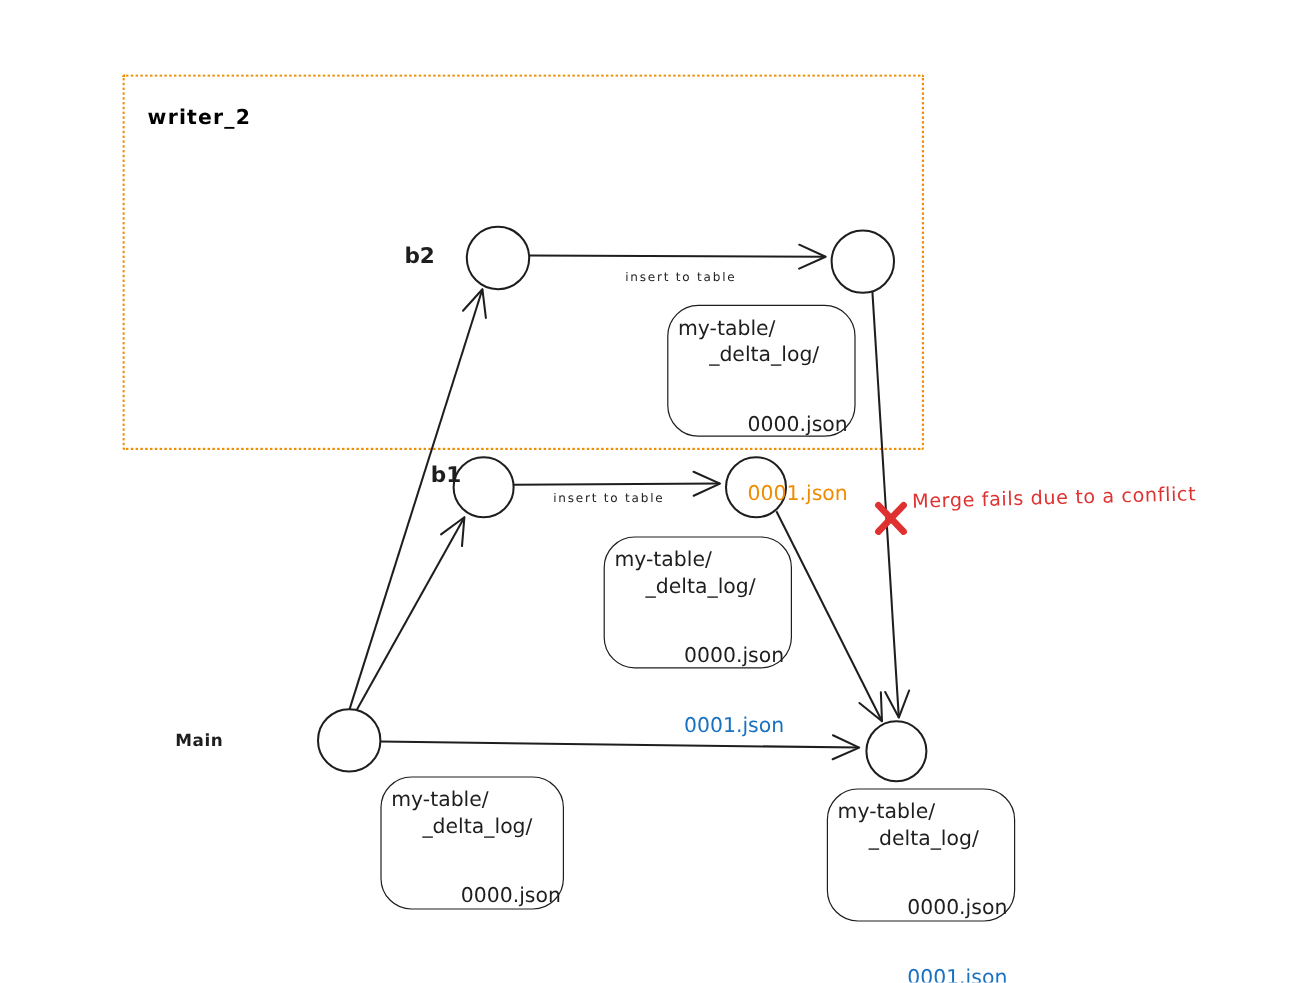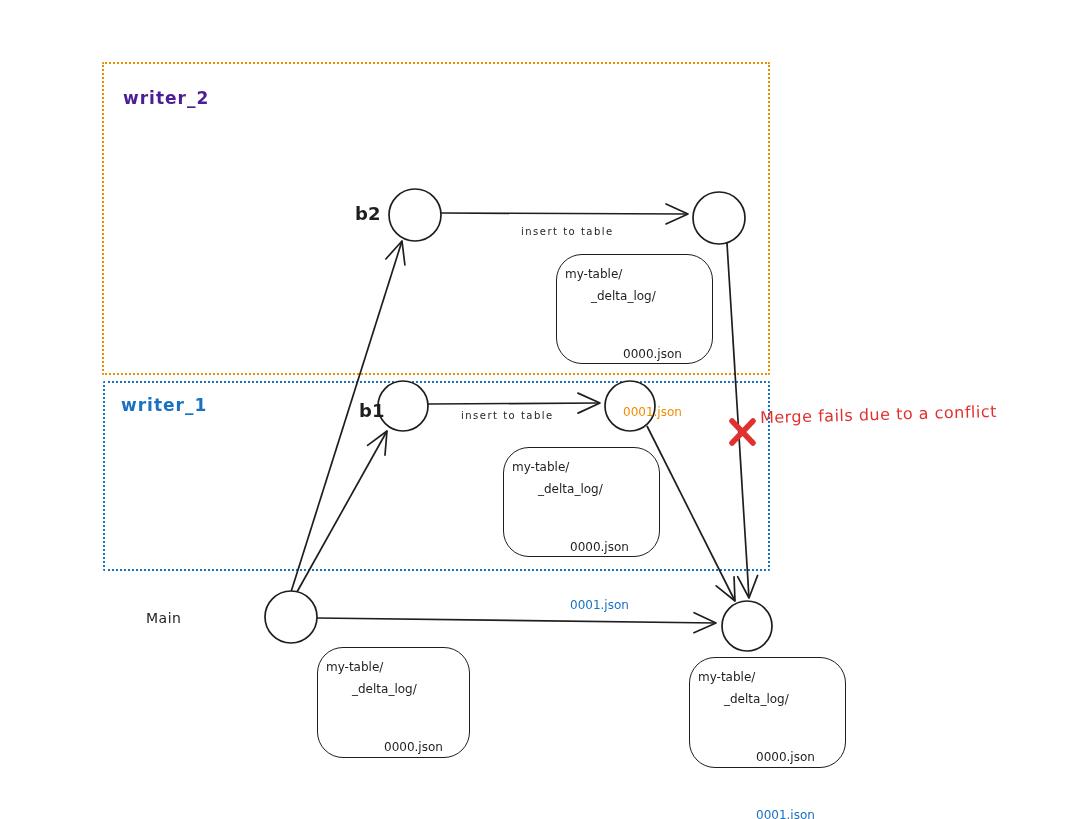--- a/index.html
+++ b/index.html
@@ -9,60 +9,57 @@
     background:#ffffff;
     font-family:"DejaVu Sans", sans-serif;
     color:#1e1e1e;
     overflow:hidden;
   }
   
   .group-box{position:absolute;border-radius:2px;background:transparent;}
   .group-writer2{left:102px;top:62px;width:664px;height:309px;border:2.5px dotted #f08c00;}
   .group-writer1{left:103px;top:381px;width:663px;height:186px;border:2.5px dotted #1971c2;}
   .group-label{position:absolute;font-size:17px;font-weight:600;letter-spacing:1px;}
-  .group-writer2 .group-label{left:19px;top:24px;color:#4c1d95;}
+  .group-writer2 .group-label{left:19px;top:24px;color:#000000;}
   .group-writer1 .group-label{left:16px;top:12px;color:#1971c2;}
   
   svg.layer{position:absolute;left:0;top:0;z-index:2;}
   .group-box{z-index:1;}
   
   .branch-label{position:absolute;font-size:18px;font-weight:600;z-index:3;}
-  .main-label{position:absolute;font-size:14px;font-weight:400;z-index:3;letter-spacing:0.5px;}
+  .main-label{position:absolute;font-size:14px;font-weight:700;z-index:3;letter-spacing:0.5px;}
   .edge-label{position:absolute;font-size:10px;z-index:3;letter-spacing:1.5px;}
   .conflict-label{position:absolute;font-size:16px;font-weight:500;color:#e03131;z-index:3;transform:rotate(-1.5deg);white-space:nowrap;letter-spacing:0.5px;}
   
   .file-box{
     position:absolute;z-index:3;
     background:#fff;
     border:1.6px solid #1e1e1e;
     border-radius:26px;
     padding:8px 6px 8px 8px;
     box-sizing:border-box;
-    font-size:12px;
+    font-size:17px;
     line-height:22px;
     white-space:nowrap;
   }
   .file-line{display:block;}
   .ind-1{margin-left:26px;}
   .ind-2{margin-left:58px;margin-top:36px;}
   .c-orange{color:#f08c00;}
   .c-blue{color:#1971c2;}
 </style>
 </head>
 <body>
 
 <div class="canvas">
 
   <div class="group-box group-writer2">
     <div class="group-label">writer_2</div>
   </div>
 
-  <div class="group-box group-writer1">
-    <div class="group-label">writer_1</div>
-  </div>
 
   <svg class="layer" width="1076" height="819" viewBox="0 0 1076 819">
     <defs>
       <marker id="arrow" viewBox="0 0 30 30" refX="27" refY="15" markerWidth="30" markerHeight="30" markerUnits="userSpaceOnUse" orient="auto">
         <path d="M5,5 L27,15 L5,25" fill="none" stroke="#1e1e1e" stroke-width="1.7" stroke-linecap="round" stroke-linejoin="round"></path>
       </marker>
     </defs>
 
     <path d="M441,213 L688,214" fill="none" stroke="#1e1e1e" stroke-width="1.7" marker-end="url(#arrow)"></path>
     <path d="M428,404 L600,403" fill="none" stroke="#1e1e1e" stroke-width="1.7" marker-end="url(#arrow)"></path>
@@ -78,22 +75,22 @@
     <circle cx="630" cy="406" r="25" fill="#ffffff" stroke="#1e1e1e" stroke-width="1.7"></circle>
     <circle cx="291" cy="617" r="26" fill="#ffffff" stroke="#1e1e1e" stroke-width="1.7"></circle>
     <circle cx="747" cy="626" r="25" fill="#ffffff" stroke="#1e1e1e" stroke-width="1.7"></circle>
 
     <g>
       <path d="M732,421 L753,443" stroke="#e03131" stroke-width="5.5" stroke-linecap="round" fill="none"></path>
       <path d="M753,421 L732,443" stroke="#e03131" stroke-width="5.5" stroke-linecap="round" fill="none"></path>
     </g>
   </svg>
 
-  <div class="branch-label" style="left:355px;top:203px;">b2</div>
-  <div class="branch-label" style="left:359px;top:400px;">b1</div>
+  <div class="branch-label" style="left:337px;top:203px;">b2</div>
+  <div class="branch-label" style="left:359px;top:386px;">b1</div>
   <div class="main-label" style="left:146px;top:610px;">Main</div>
 
   <div class="edge-label" style="left:521px;top:226px;">insert to table</div>
   <div class="edge-label" style="left:461px;top:410px;">insert to table</div>
 
   <div class="conflict-label" style="left:760px;top:405px;">Merge fails due to a conflict</div>
 
   <div class="file-box" style="left:556px;top:254px;width:157px;height:110px;">
     <span class="file-line">my-table/</span>
     <span class="file-line ind-1">_delta_log/</span>

